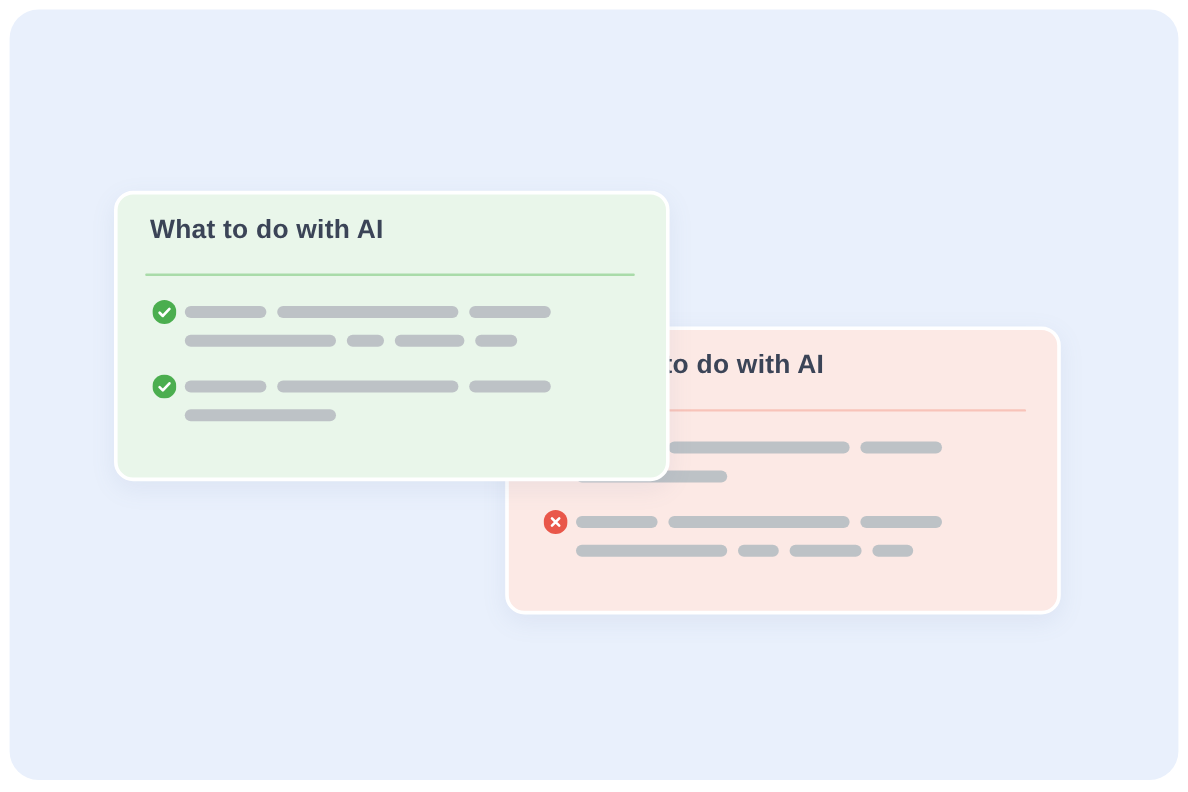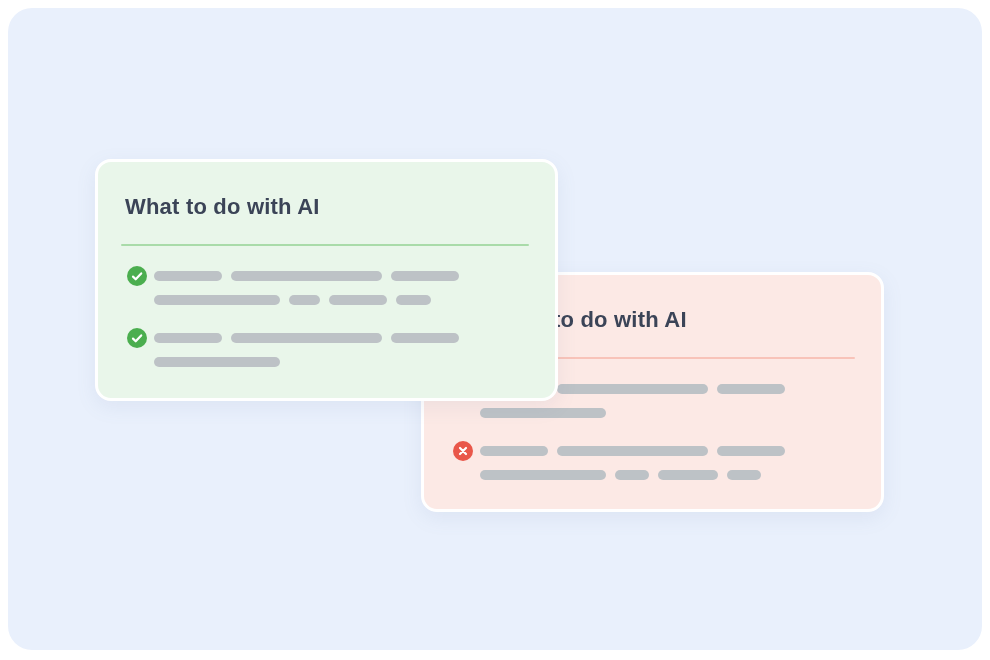--- a/index.html
+++ b/index.html
@@ -24,21 +24,21 @@
     bottom: 10px;
     border-radius: 24px;
     background: #E9F0FC;
   }
   .card {
     position: absolute;
     box-sizing: border-box;
     width: 463px;
     border: 3px solid #ffffff;
     border-radius: 16px;
-    padding: 30px 28px 0 23px;
+    padding: 14px 28px 0 23px;
     box-shadow: 0 6px 20px rgba(110, 130, 170, 0.10);
   }
   .card-dos {
     left: 87px;
     top: 151px;
     height: 242px;
     z-index: 2;
   }
   .card-donts {
     left: 413px;

